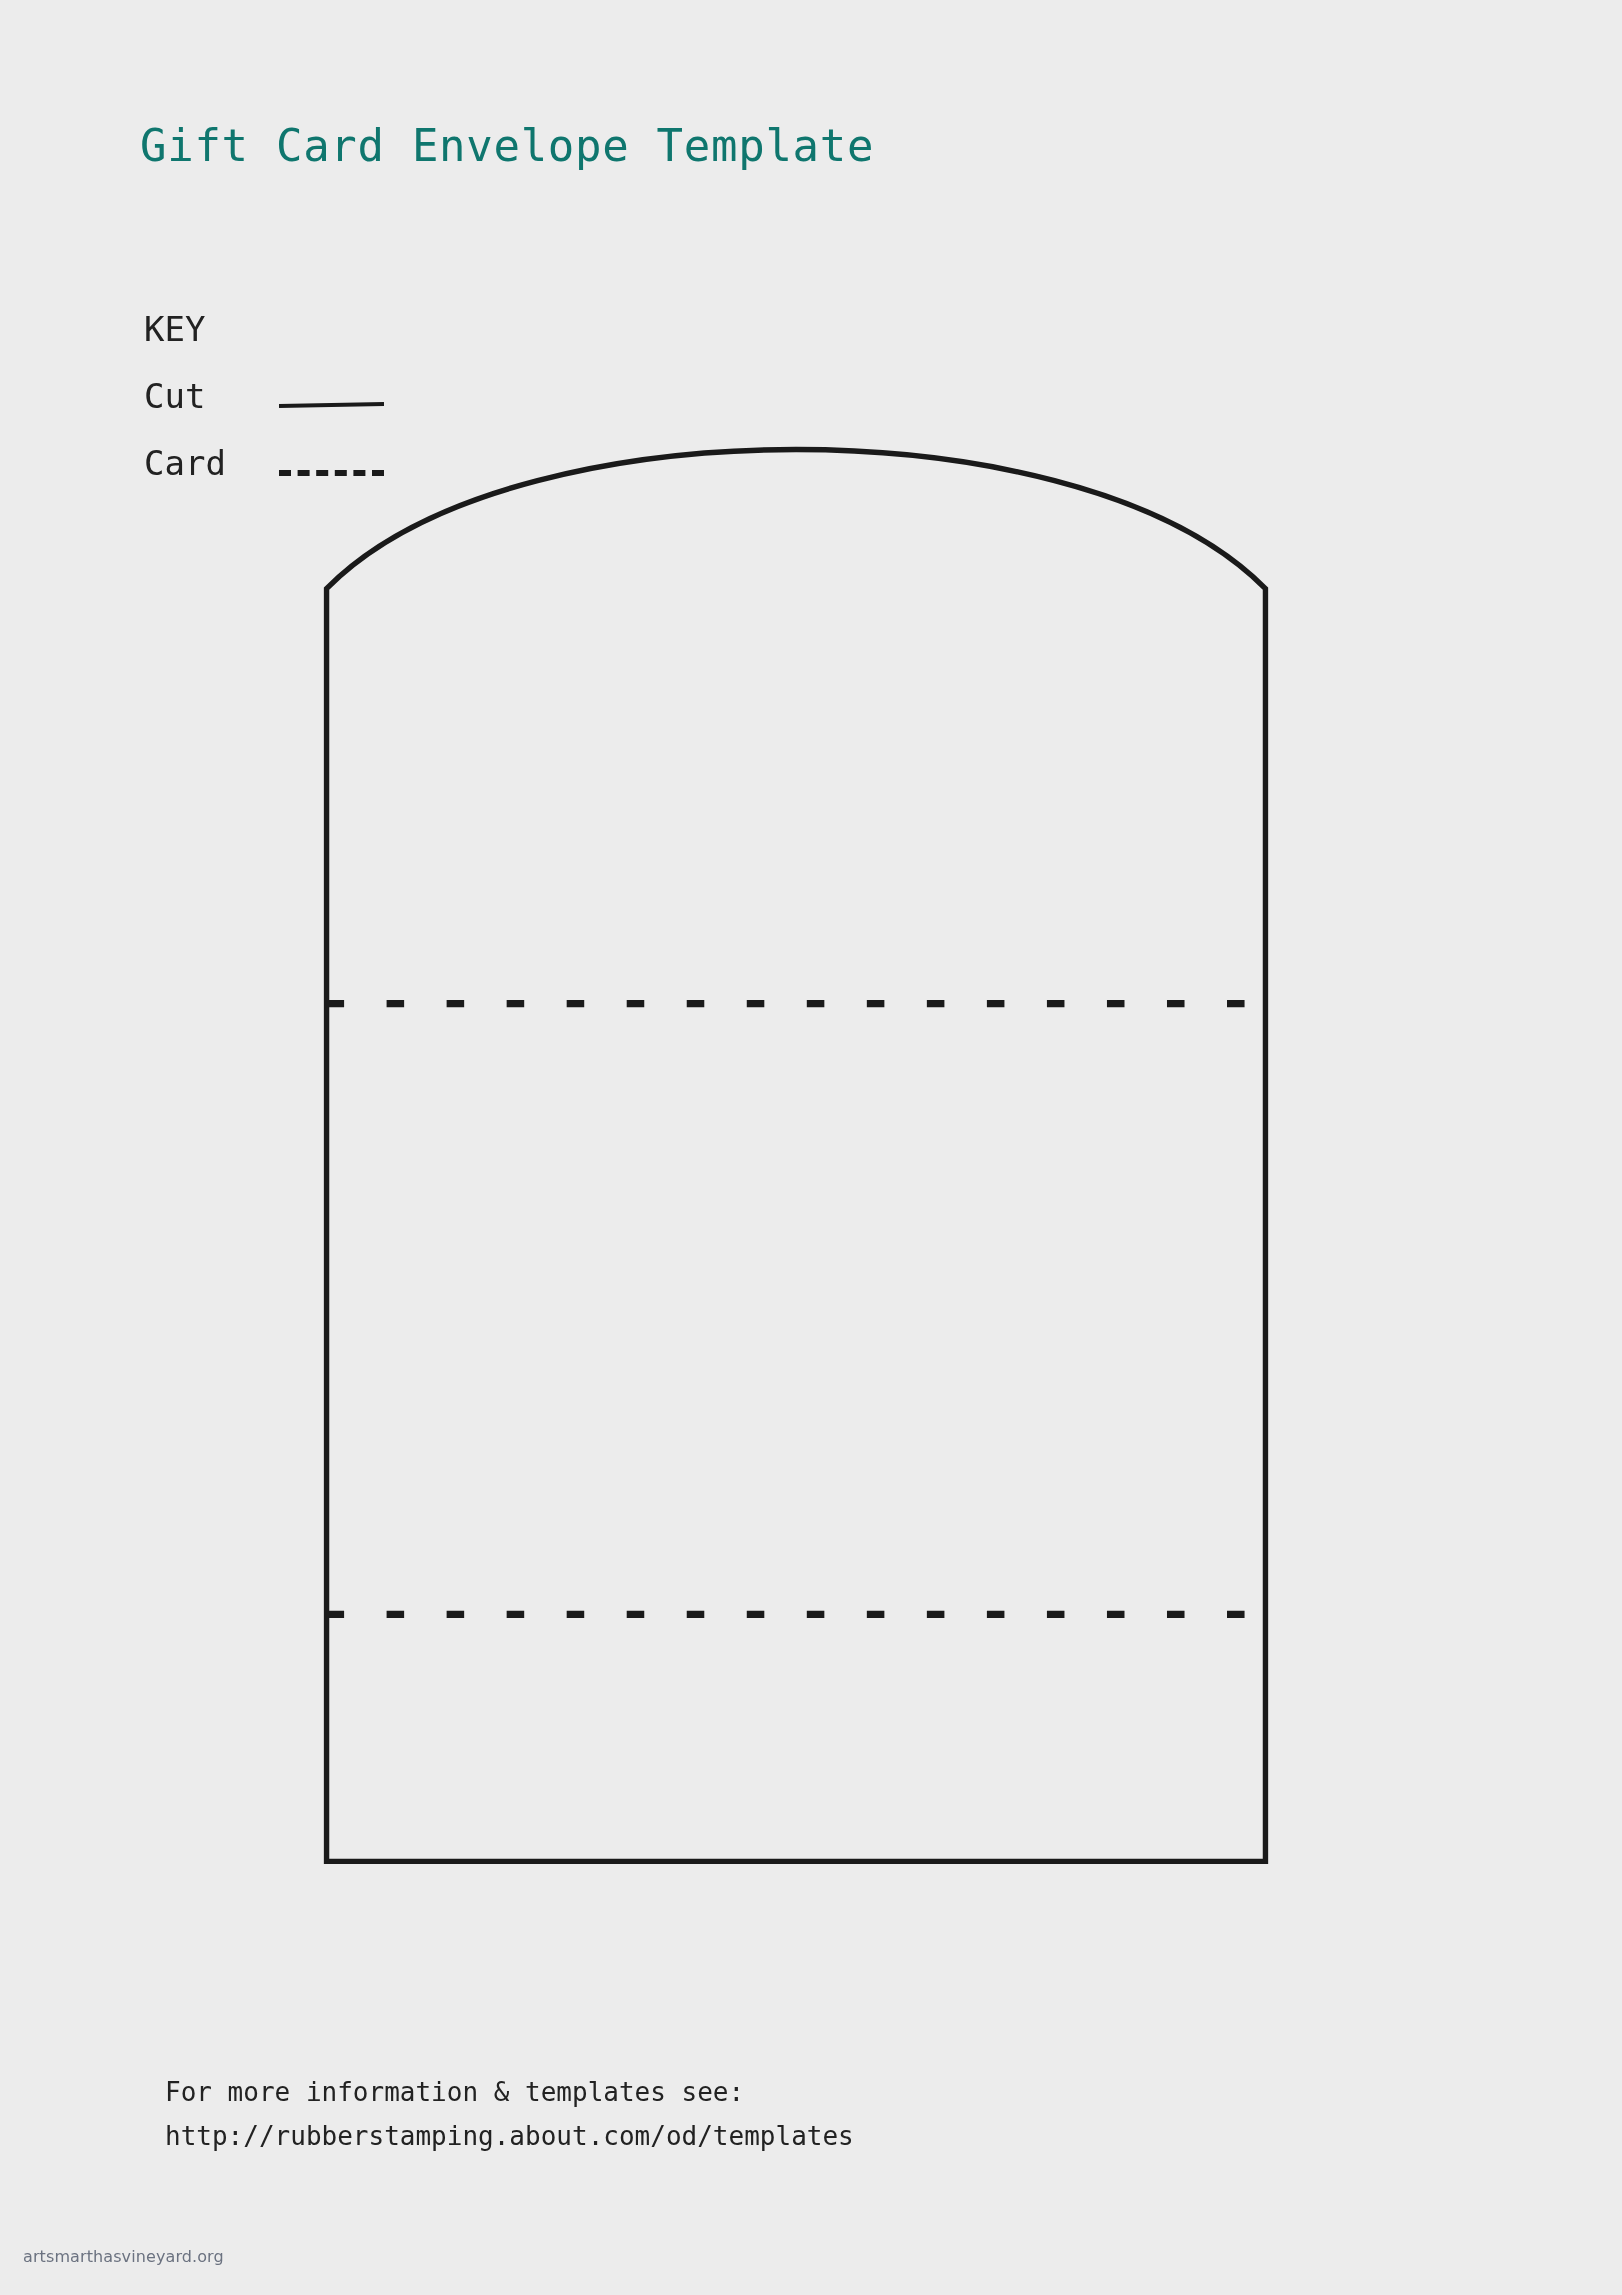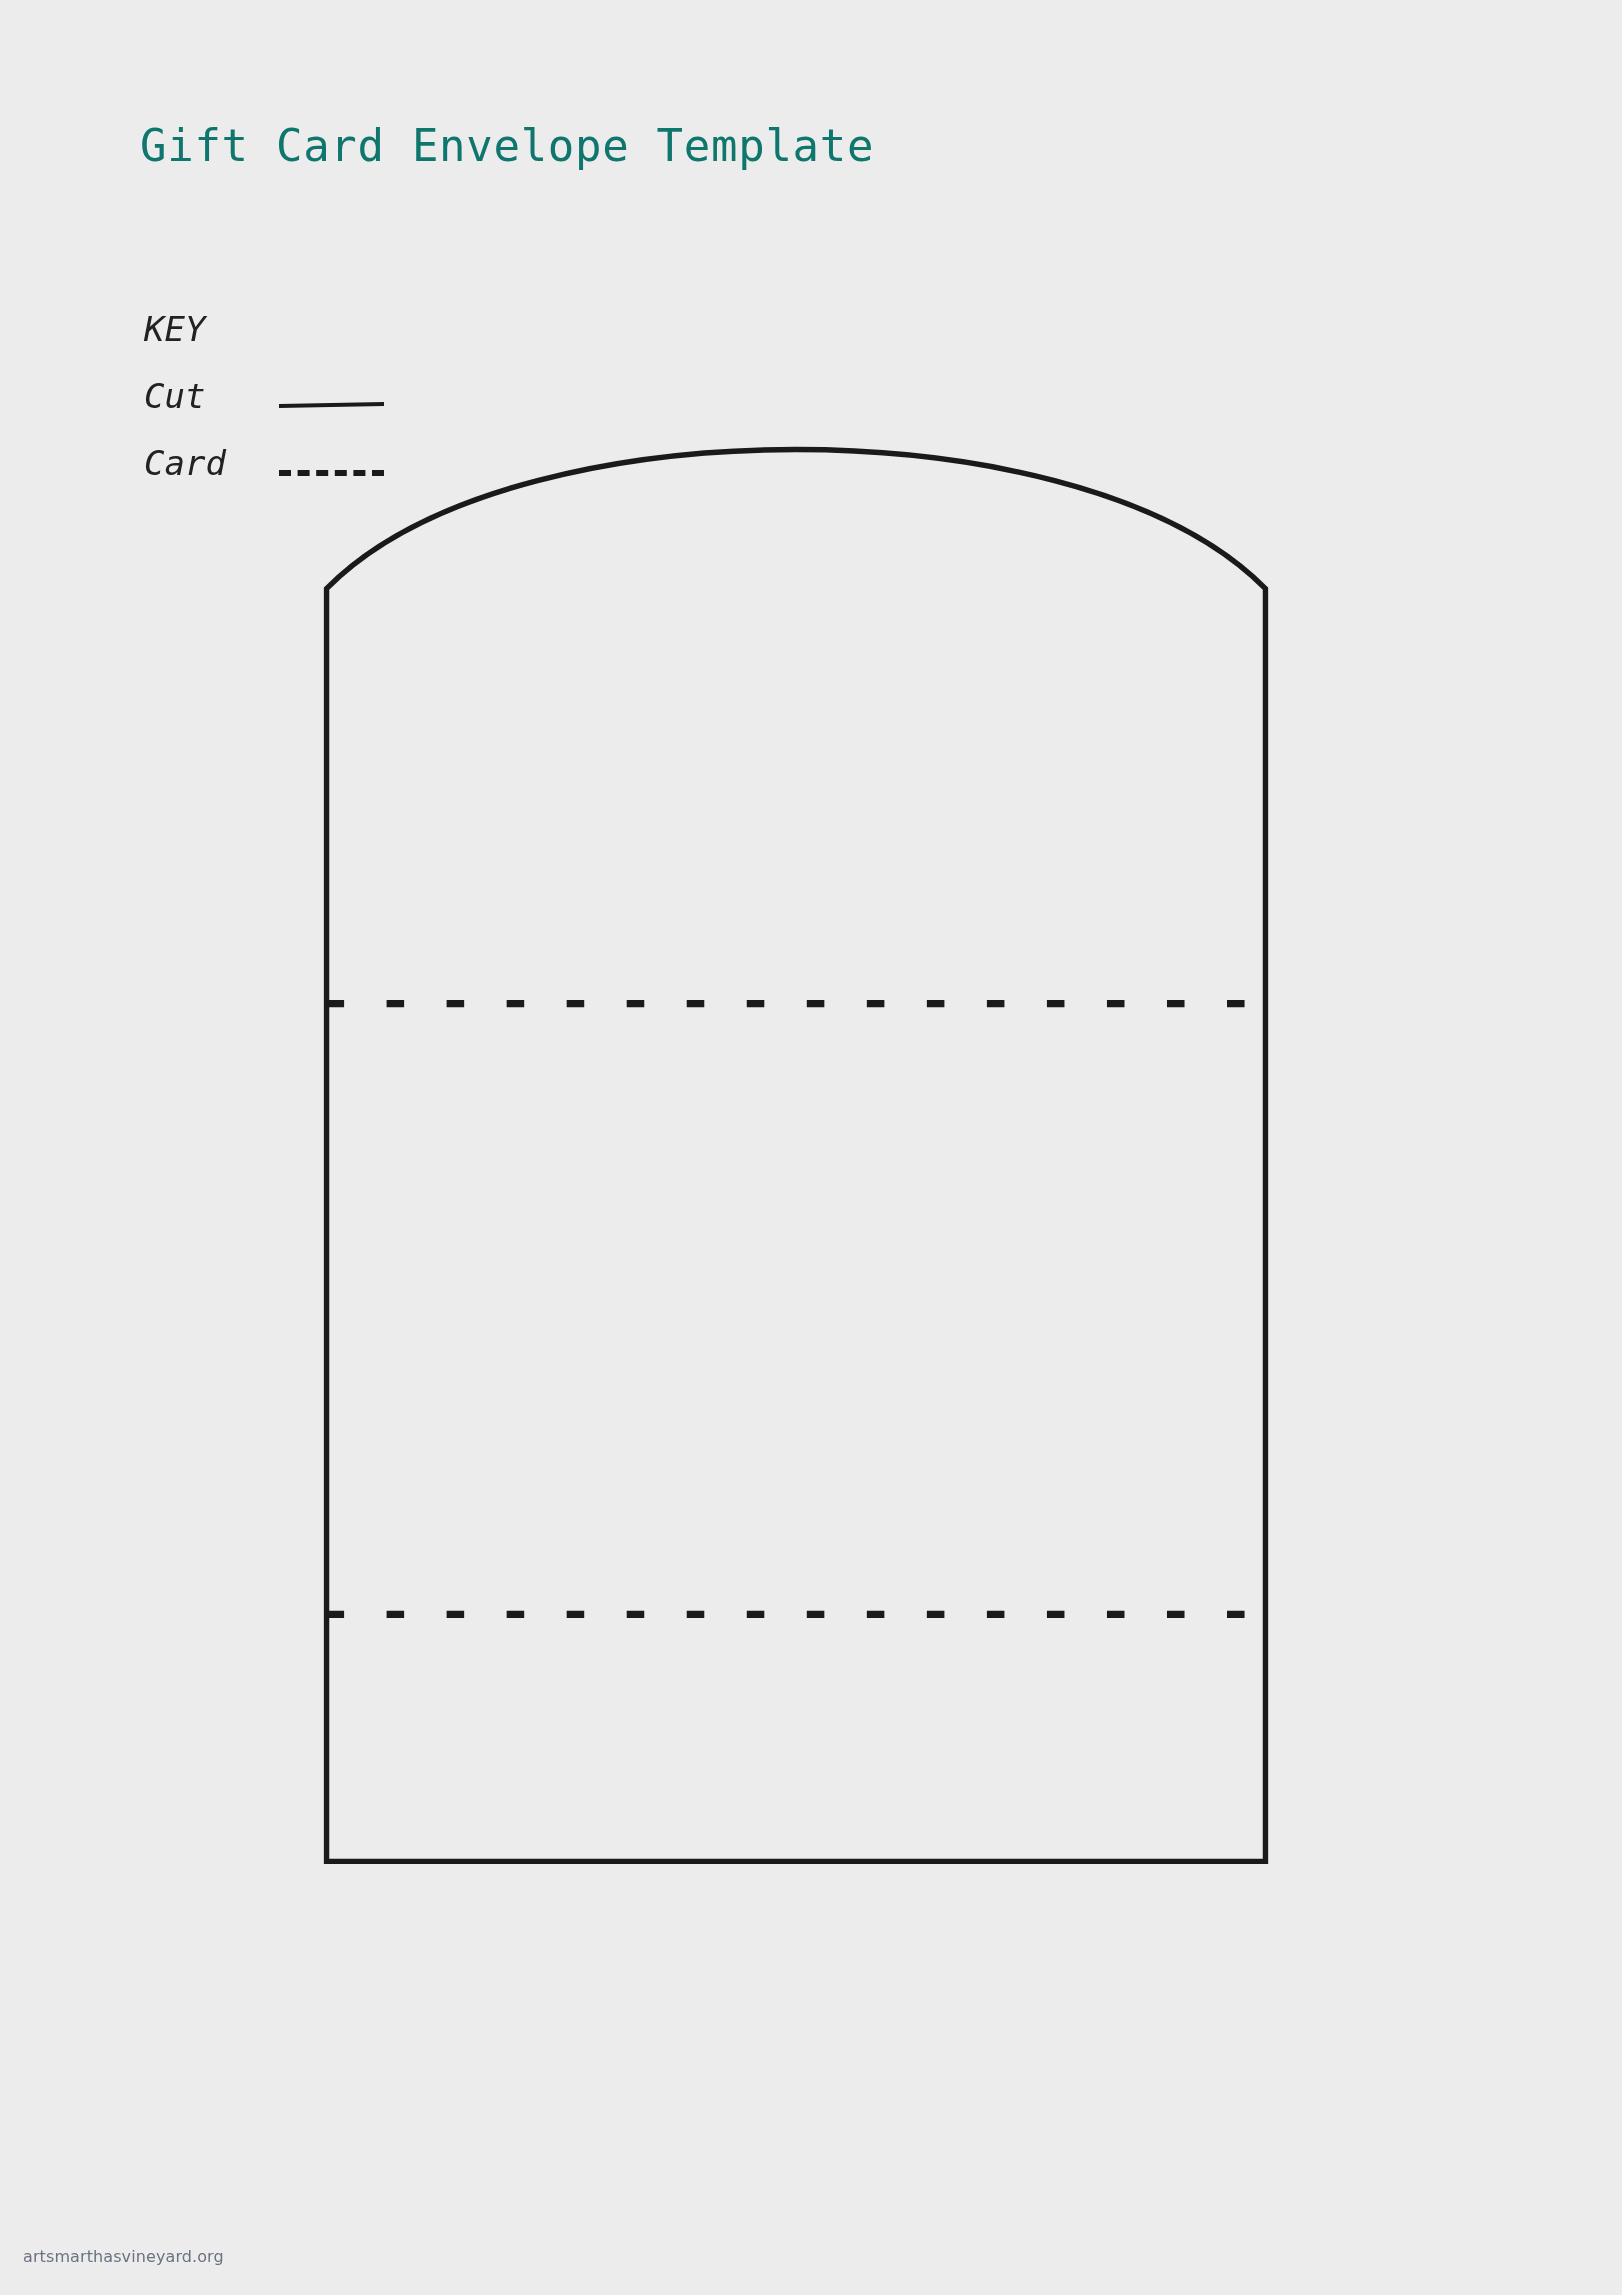--- a/index.html
+++ b/index.html
@@ -33,21 +33,20 @@
     color: #0f766e;
     white-space: nowrap;
   }
 
   
   #key-block {
     position: absolute;
     left: 144px;
     top: 312px;
     width: 310px;
-    font-style: italic;
   }
   .key-row {
     position: relative;
     height: 67px;
   }
   .key-label {
     position: absolute;
     left: 0;
     top: 0;
     font-family: "DejaVu Sans Mono", "Liberation Mono", monospace;
@@ -147,17 +146,21 @@
                L 29 2078
                Z" fill="none" stroke="#1a1a1a" stroke-width="8" stroke-linejoin="miter" stroke-linecap="square"></path>
 
       <line x1="29" y1="807" x2="1421" y2="807" stroke="#1a1a1a" stroke-width="11" stroke-linecap="butt" stroke-dasharray="26 63"></line>
 
       <line x1="29" y1="1712" x2="1421" y2="1712" stroke="#1a1a1a" stroke-width="11" stroke-linecap="butt" stroke-dasharray="26 63"></line>
 
     </svg>
   </div>
 
+  <div id="footer-note">
+    <div>For more information &amp; templates see:</div>
+    <div>http://rubberstamping.about.com/od/templates</div>
+  </div>
 
   <div id="watermark">artsmarthasvineyard.org</div>
 
 </div>
 
 
 </body></html>

